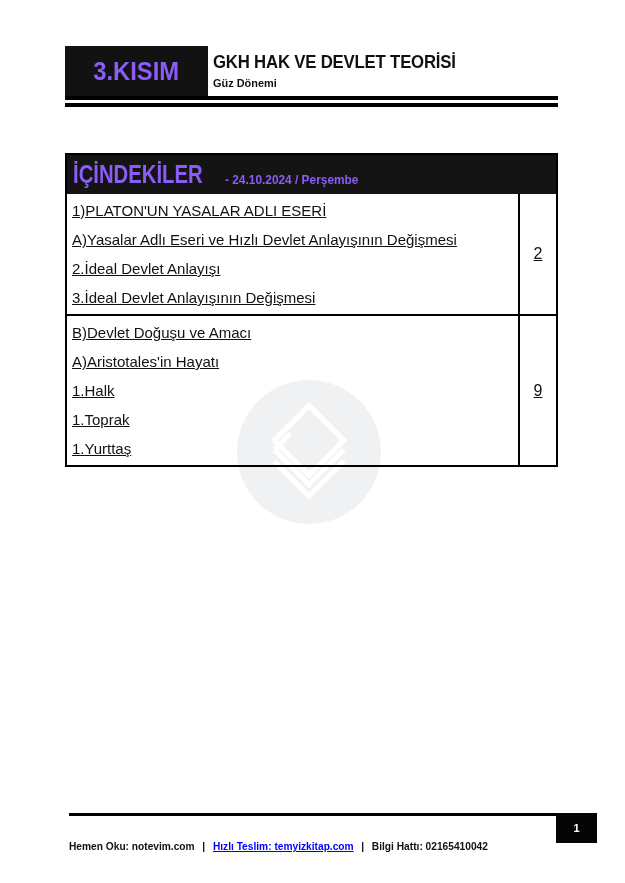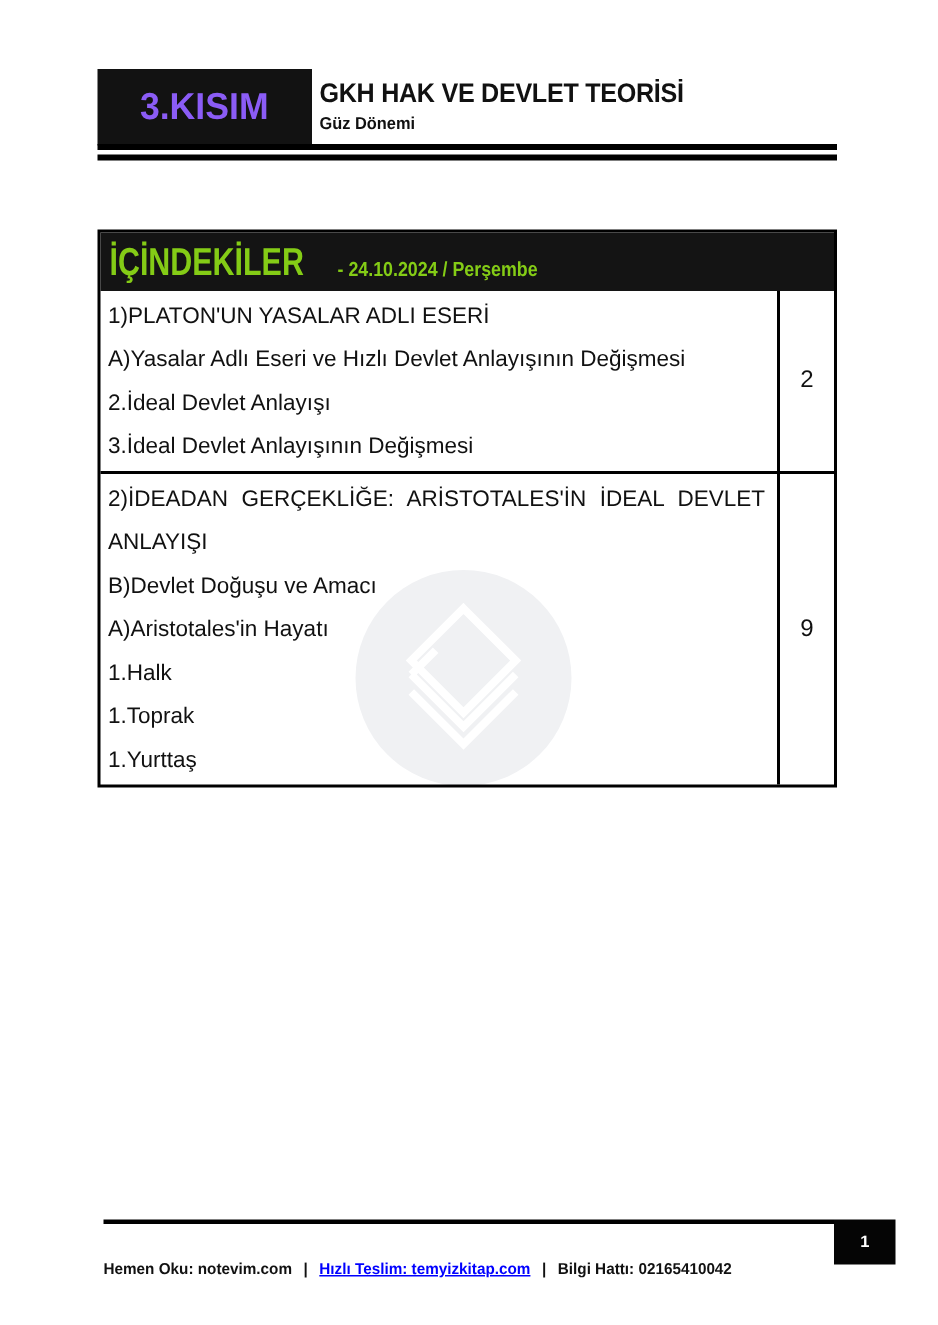--- a/index.html
+++ b/index.html
@@ -25,32 +25,32 @@
   .watermark{
     position:absolute;left:237px;top:380px;width:144px;height:144px;border-radius:50%;
     background:#f0f1f3;display:flex;align-items:center;justify-content:center;
   }
   
   .toc-wrap{
     position:absolute;left:65px;top:153px;width:493px;
     border:2px solid #000;box-sizing:border-box;background:transparent;
   }
   .toc-header{
-    background:#141414;color:#84cc16;height:39px;display:flex;align-items:baseline;
+    background:#141414;color:#8b5cf6;height:39px;display:flex;align-items:baseline;
     padding:0 0 0 6px;box-sizing:border-box;
   }
   .toc-header .big{
     font-size:26px;font-weight:bold;line-height:39px;display:inline-block;
     transform:scaleX(.78);transform-origin:left center;white-space:nowrap;
   }
   .toc-header .small{
     font-size:13.5px;font-weight:bold;display:inline-block;margin-left:-14px;
     transform:scaleX(.88);transform-origin:left center;white-space:nowrap;align-self:center;margin-top:9px;
   }
-  .toc-row{display:flex;border-top:2px solid #000;}
+  .toc-row{display:flex;border-top:2px solid #000;text-decoration:underline;}
   .toc-row:first-child{border-top:none;}
   .toc-topics-cell{
     flex:1;border-right:2px solid #000;padding:2px 8px 2px 5px;box-sizing:border-box;
   }
   .toc-item{font-size:15px;line-height:29px;text-align:justify;}
   .toc-page{
     width:36px;display:flex;align-items:center;justify-content:center;
     font-size:16px;box-sizing:border-box;
   }
   
@@ -100,21 +100,20 @@
         <div class="toc-topics-cell">
           <div class="toc-item">1)PLATON'UN YASALAR ADLI ESERİ</div>
           <div class="toc-item">A)Yasalar Adlı Eseri ve Hızlı Devlet Anlayışının Değişmesi</div>
           <div class="toc-item">2.İdeal Devlet Anlayışı</div>
           <div class="toc-item">3.İdeal Devlet Anlayışının Değişmesi</div>
         </div>
         <div class="toc-page">2</div>
       </div>
       <div class="toc-row">
         <div class="toc-topics-cell">
-          <div class="toc-item">2)İDEADAN GERÇEKLİĞE: ARİSTOTALES'İN İDEAL DEVLET ANLAYIŞI</div>
           <div class="toc-item">B)Devlet Doğuşu ve Amacı</div>
           <div class="toc-item">A)Aristotales'in Hayatı</div>
           <div class="toc-item">1.Halk</div>
           <div class="toc-item">1.Toprak</div>
           <div class="toc-item">1.Yurttaş</div>
         </div>
         <div class="toc-page">9</div>
       </div>
     </div>
 </div>

